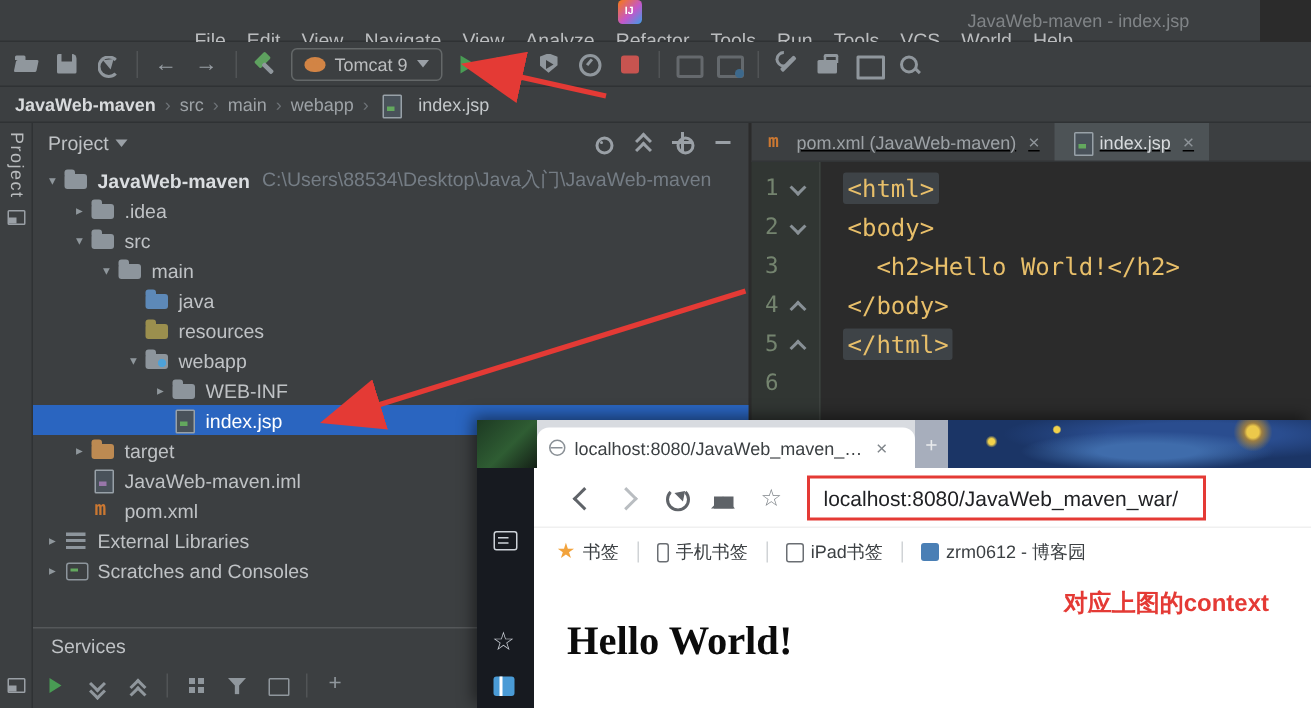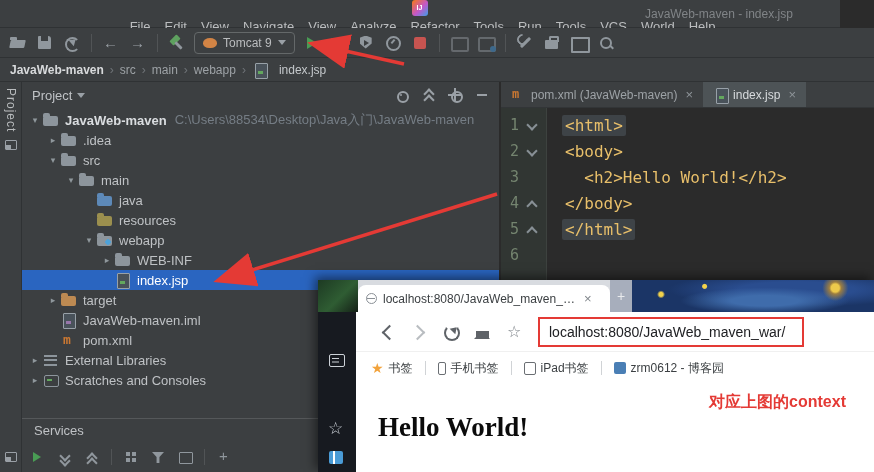--- a/index.html
+++ b/index.html
@@ -113,21 +113,21 @@
   .s-col::before{content:"";position:absolute;left:4px;top:5px;width:6px;height:6px;border-left:2px solid #90979d;border-top:2px solid #90979d;transform:rotate(45deg);}
   .s-col::after{content:"";position:absolute;left:4px;top:10px;width:6px;height:6px;border-left:2px solid #90979d;border-top:2px solid #90979d;transform:rotate(45deg);}
   .s-grid::before{content:"";position:absolute;left:3px;top:3px;width:4px;height:4px;background:#90979d;box-shadow:6px 0 #90979d,0 6px #90979d,6px 6px #90979d;}
   .s-filter::before{content:"";position:absolute;left:2px;top:3px;width:12px;height:11px;background:#90979d;clip-path:polygon(0 0,100% 0,62% 45%,62% 100%,38% 100%,38% 45%);}
   .s-box::before{content:"";position:absolute;left:2px;top:3px;width:12px;height:10px;border:1.5px solid #90979d;border-radius:1px;}
   .s-add::before{content:"+";position:absolute;left:3px;top:-2px;color:#90979d;font-size:15px;}
   .sdiv{width:1px;height:16px;background:#515456;flex:none;}
 
   
   #editor{position:absolute;left:501px;top:82px;right:0;bottom:0;background:#2b2b2b;}
-  #editor-tabs{height:26px;background:#3c3f41;border-bottom:1px solid #323537;display:flex;}
+  #editor-tabs{height:26px;background:#3c3f41;border-bottom:1px solid #323537;display:flex;text-decoration:underline;}
   .etab{display:flex;align-items:center;gap:6px;padding:0 10px;font-size:12px;color:#9da2a6;}
   .etab.active{background:#4d5356;color:#d8dbde;}
   .etab .ticon{width:14px;height:15px;margin:0;}
   .ti-maven::before{content:"m";position:absolute;left:1px;top:0;font:bold 12px "DejaVu Sans Mono",monospace;color:#cb7832;}
   .etab-close{color:#8e9499;font-size:13px;margin-left:2px;}
   #editor-body{position:absolute;left:0;top:26px;right:0;bottom:0;}
   #gutter{position:absolute;left:0;top:0;bottom:0;width:46px;background:#313633;border-right:1px solid #3d423f;}
   #editor-lines{position:absolute;left:0;top:4px;right:0;}
   .eline{height:26px;display:flex;align-items:center;}
   .ln{width:16px;margin-left:2px;text-align:right;color:#74846f;font:15px "DejaVu Sans Mono",monospace;flex:none;}

